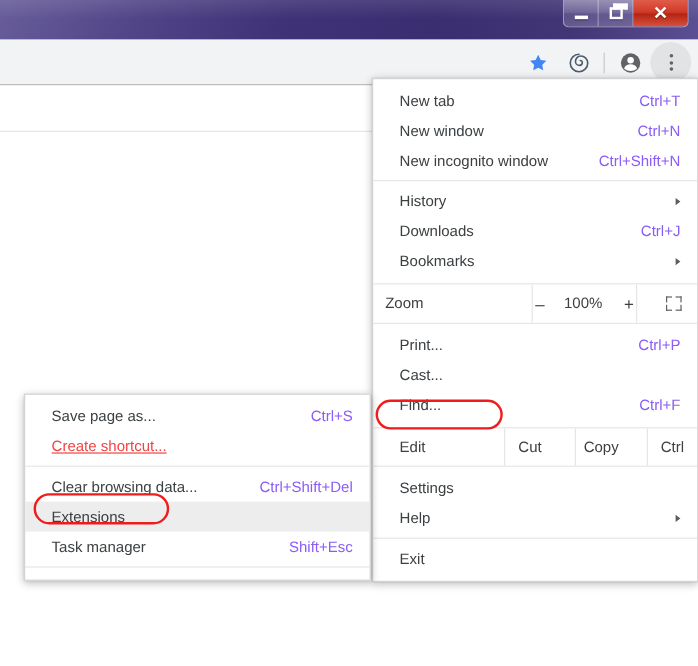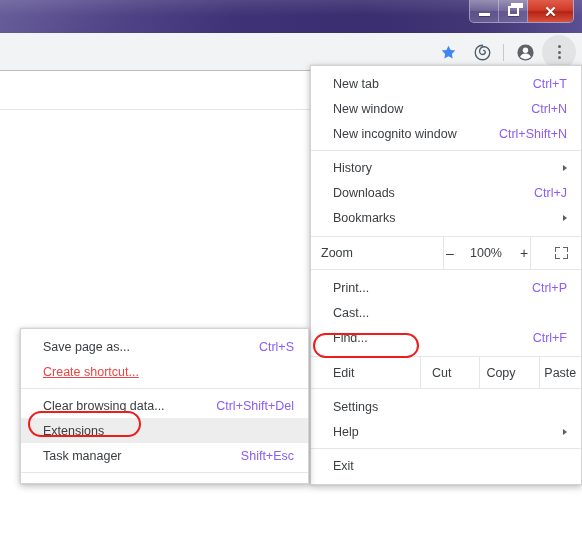--- a/index.html
+++ b/index.html
@@ -370,21 +370,21 @@
     <span class="lbl">Find...</span>
     <span class="accel">Ctrl+F</span>
   </div>
 
   <div class="pad-b"></div>
 
   <div class="edit-row">
     <div class="edit-label">Edit</div>
     <div class="edit-act">Cut</div>
     <div class="edit-act">Copy</div>
-    <div class="edit-act">Paste</div>
+    <div class="edit-act">Ctrl</div>
   </div>
 
   <div class="pad-t"></div>
 
   <div class="mi">
     <span class="lbl">Settings</span>
   </div>
   <div class="mi">
     <span class="lbl">Help</span>
     <span class="arrow"></span>

